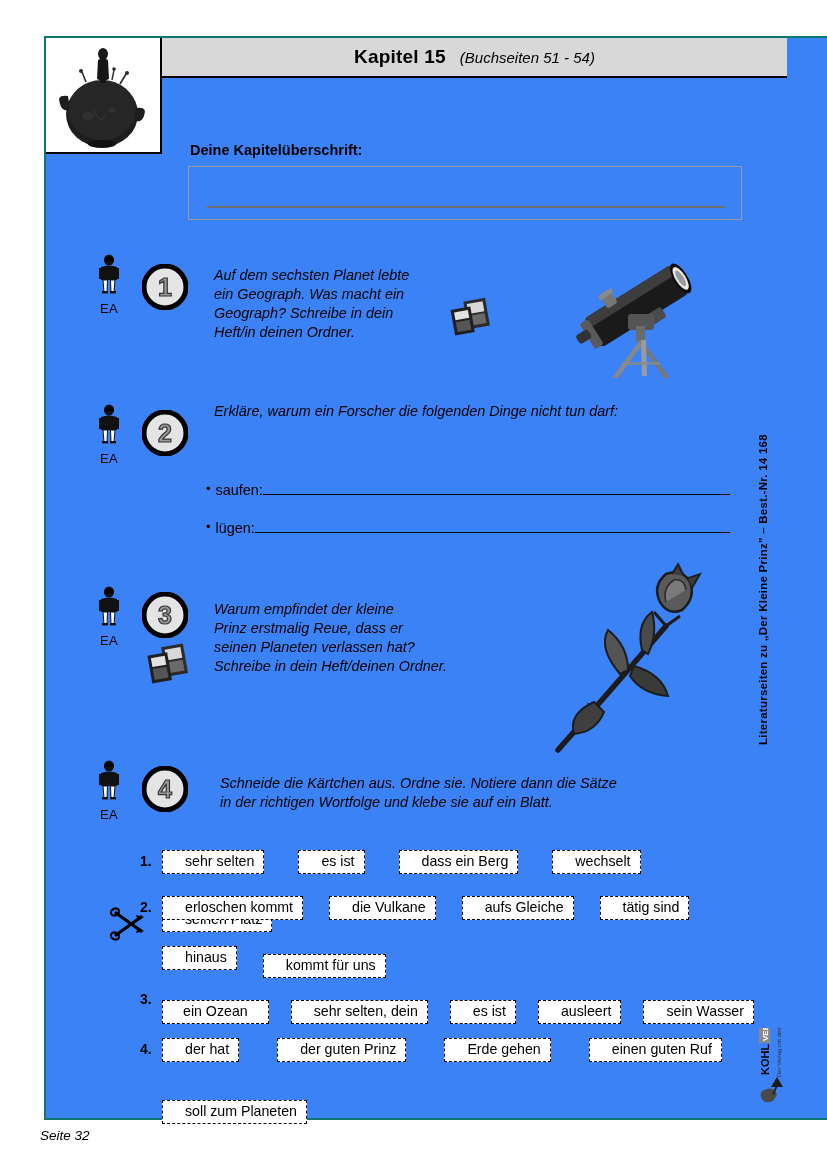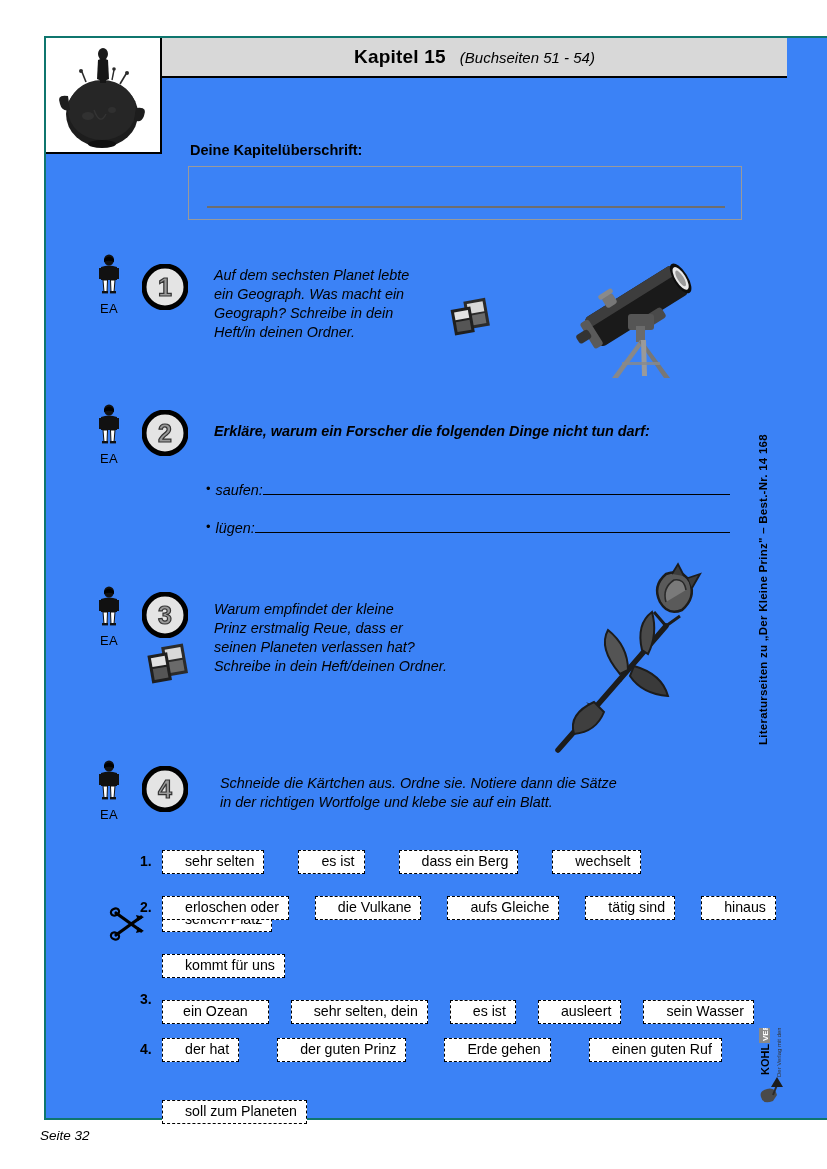--- a/index.html
+++ b/index.html
@@ -131,21 +131,21 @@
     display: flex;
     align-items: flex-end;
     font-size: 14.4px;
   }
   .bullet {
     font-size: 13px;
     line-height: 1;
     margin-right: 5px;
     margin-bottom: 3px;
   }
-  .answer-label { margin-right: 0; font-style: italic; }
+  .answer-label { margin-right: 0; }
   .answer-rule {
     border-bottom: 1.2px solid #000;
     margin-bottom: 3px;
   }
 
   
   .card-row {
     position: absolute;
     display: flex;
     align-items: flex-start;
@@ -335,21 +335,21 @@
       <div class="ea-label">EA</div>
     </div>
 
     <div class="badge" style="left:96px; top:372px;">
       <svg width="46" height="46" viewBox="0 0 46 46">
         <ellipse cx="23" cy="23" rx="21" ry="21" fill="#e4e4e4" stroke="#000" stroke-width="5"></ellipse>
         <text x="23" y="32" text-anchor="middle" font-family="'Liberation Sans', sans-serif" font-size="25" font-weight="bold" fill="#9a9a9a" stroke="#333" stroke-width="1.2">2</text>
       </svg>
     </div>
 
-    <div class="task-text" style="left:168px; top:384px; width:520px;font-weight:bold;">Erkläre, warum ein Forscher die folgenden Dinge nicht tun darf:</div>
+    <div class="task-text" style="left:168px; top:364px; width:520px;">Erkläre, warum ein Forscher die folgenden Dinge nicht tun darf:</div>
 
     <div class="answer-row" style="left:160px; top:444px; width:524px;">
       <span class="bullet">•</span>
       <span class="answer-label">saufen:</span>
       <span class="answer-rule" style="flex:1;"></span>
     </div>
 
     <div class="answer-row" style="left:160px; top:482px; width:524px;">
       <span class="bullet">•</span>
       <span class="answer-label">lügen:</span>
@@ -465,21 +465,21 @@
       <span class="card">es ist</span>
       <span class="card">dass ein Berg</span>
       <span class="card">wechselt</span>
       <span class="card">seinen Platz</span>
     </span>
   </div>
 
   <div class="card-row" style="left:94px; top:858px; width:650px;">
     <span class="row-num">2.</span>
     <span class="cards" style="gap:26px 26px; width:628px;">
-      <span class="card">erloschen oder</span>
+      <span class="card">erloschen kommt</span>
       <span class="card">die Vulkane</span>
       <span class="card">aufs Gleiche</span>
       <span class="card">tätig sind</span>
       <span class="card">hinaus</span>
       <span class="card" style="margin-top:8px;">kommt für uns</span>
     </span>
   </div>
 
   <div class="card-row" style="left:94px; top:950px; width:650px;">
     <span class="row-num">3.</span>

